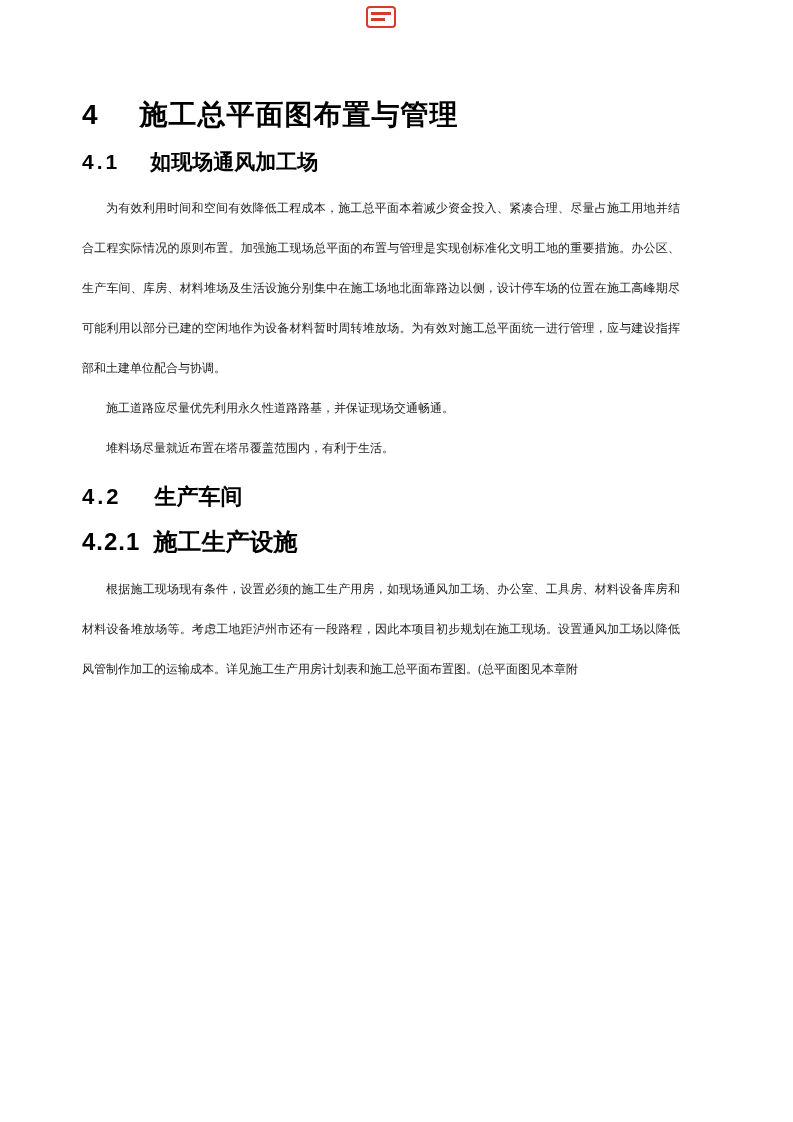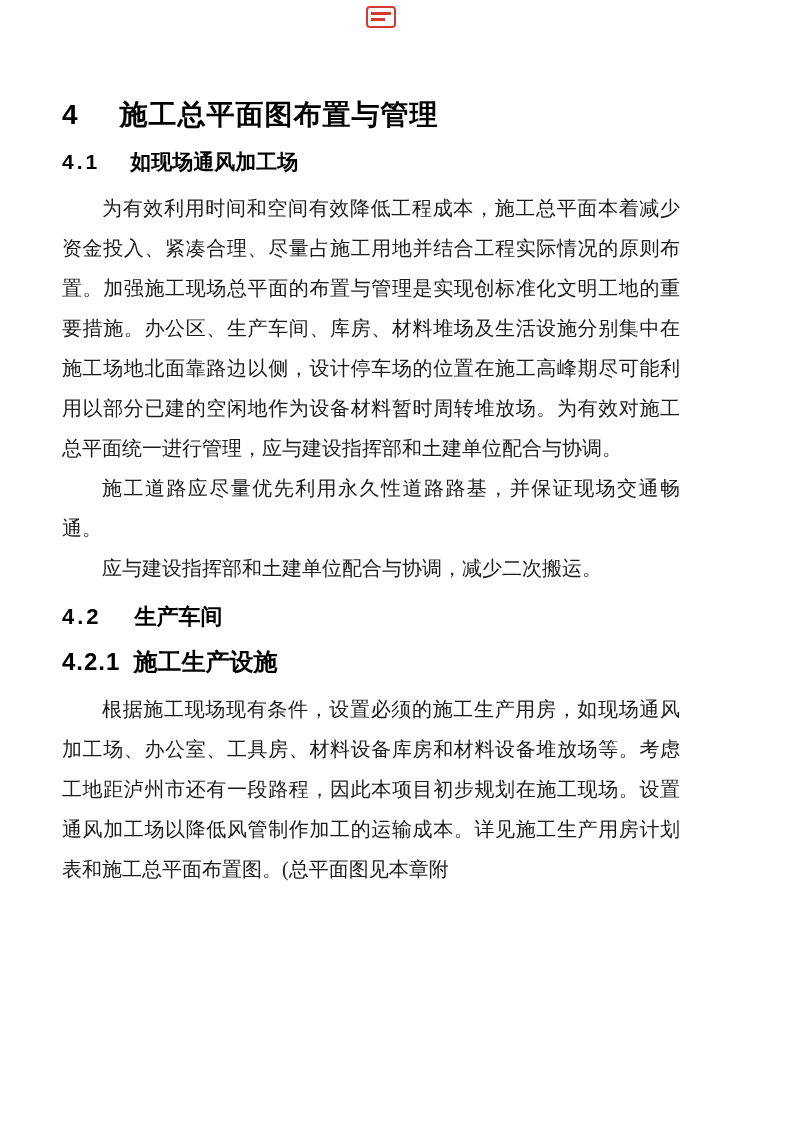--- a/index.html
+++ b/index.html
@@ -6,21 +6,21 @@
     margin: 0;
     padding: 0;
     background: #ffffff;
   }
   .page {
     position: relative;
     width: 793px;
     height: 1122px;
     box-sizing: border-box;
     background: #ffffff;
-    padding: 98px 113px 0 62px;
+    padding: 98px 113px 0 82px;
     overflow: hidden;
     font-family: "Liberation Serif", "DejaVu Serif", serif;
     color: #1a1a1a;
   }
   .stamp {
     position: absolute;
     top: 6px;
     left: 366px;
     width: 30px;
     height: 22px;
@@ -63,21 +63,21 @@
     font-size: 24px;
     line-height: 25px;
     color: #000000;
   }
   h4.subsec .num { margin-right: 13px; letter-spacing: 1px; }
 
   .paras { margin-top: 13px; }
   .paras2 { margin-top: 15px; }
   .paras p, .paras2 p {
     margin: 0;
-    font-size: 20px;
+    font-size: 12px;
     line-height: 40px;
     text-align: justify;
     text-indent: 2em;
     word-break: break-all;
     color: #1b1b1b;
   }
 </style>
 </head>
 <body>
 
@@ -95,21 +95,21 @@
     <span class="num">4</span><span>施工总平面图布置与管理</span>
   </h1>
 
   <h2 class="sec">
     <span class="num">4.1</span><span>如现场通风加工场</span>
   </h2>
 
   <div class="paras">
     <p>为有效利用时间和空间有效降低工程成本，施工总平面本着减少资金投入、紧凑合理、尽量占施工用地并结合工程实际情况的原则布置。加强施工现场总平面的布置与管理是实现创标准化文明工地的重要措施。办公区、生产车间、库房、材料堆场及生活设施分别集中在施工场地北面靠路边以侧，设计停车场的位置在施工高峰期尽可能利用以部分已建的空闲地作为设备材料暂时周转堆放场。为有效对施工总平面统一进行管理，应与建设指挥部和土建单位配合与协调。</p>
     <p>施工道路应尽量优先利用永久性道路路基，并保证现场交通畅通。</p>
-    <p>应与建设指挥部和土建单位配合与协调，减少二次搬运。</p>
+    <p>堆料场尽量就近布置在塔吊覆盖范围内，有利于生活。</p>
   </div>
 
   <h3 class="sec2">
     <span class="num">4.2</span><span>生产车间</span>
   </h3>
 
   <h4 class="subsec">
     <span class="num">4.2.1</span><span>施工生产设施</span>
   </h4>
 

